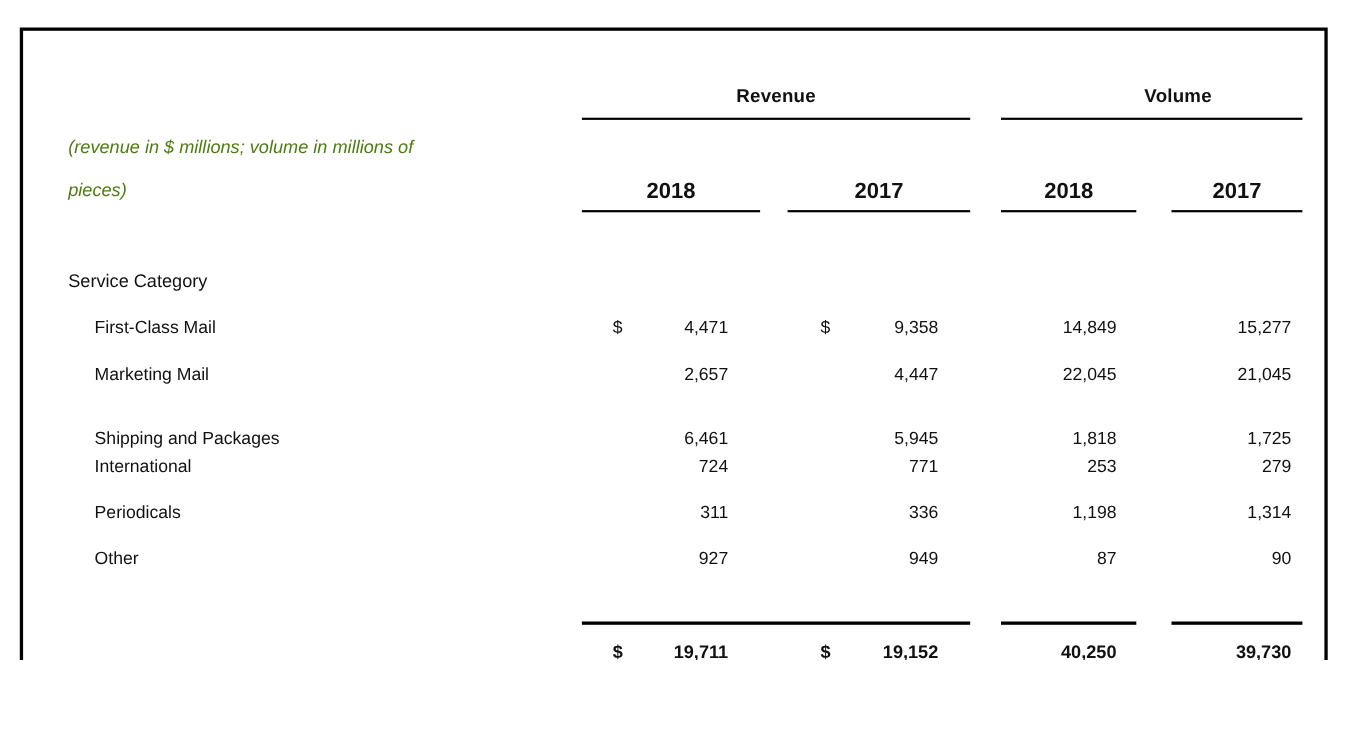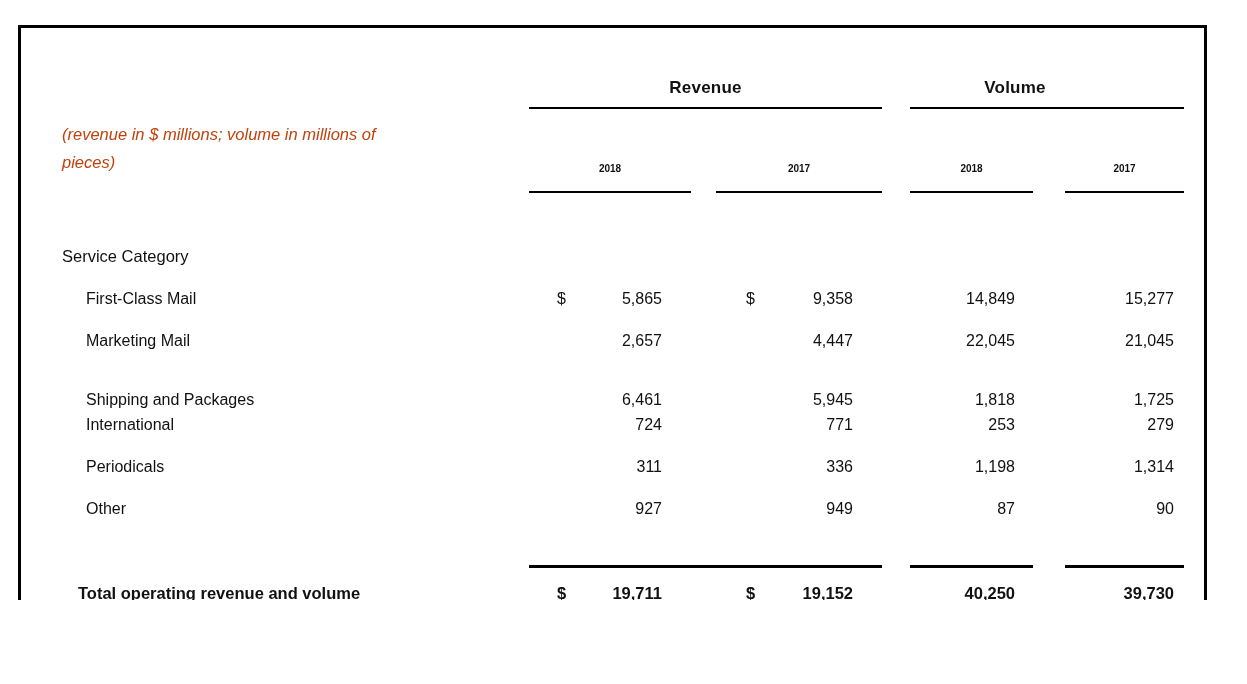--- a/index.html
+++ b/index.html
@@ -26,27 +26,27 @@
     border-top: 2px solid #000000;
     border-bottom: 2px solid #000000;
   }
   .group-label {
     position: absolute; top: 78px;
     font-size: 17px; font-weight: 700;
     text-align: center; letter-spacing: 0.2px;
   }
   .year-label {
     position: absolute; top: 163px;
-    font-size: 10px; font-weight: 700;
+    font-size: 20px; font-weight: 700;
     text-align: center;
   }
   .note-line {
     position: absolute; left: 62px;
     font-size: 16.5px; font-style: italic;
-    color: #c2410c;
+    color: #4d7c0f;
   }
   .section-heading {
     position: absolute; left: 62px; top: 247px;
     font-size: 16.5px; font-weight: 400;
   }
   .row { position: absolute; left: 16px; width: 100%; height: 22px; font-size: 16px; }
   .row .label { position: absolute; left: 70px; white-space: nowrap; }
   .money {
     position: absolute; display: flex;
     justify-content: space-between;
@@ -60,43 +60,43 @@
   .total-row { font-weight: 700; font-size: 16.5px; }
   .total-row .label { left: 62px; }
 </style>
 </head>
 <body>
 
 <div class="page">
   <div class="frame"></div>
 
   <div class="group-label" style="left:529px; width:353px;">Revenue</div>
-  <div class="group-label" style="left:878px; width:274px;text-align:center;">Volume</div>
+  <div class="group-label" style="left:934px; width:274px;text-align:center;">Volume</div>
   <div class="rule2" style="left:529px; top:107px; width:353px;"></div>
   <div class="rule2" style="left:910px; top:107px; width:274px;"></div>
 
   <div class="note-line" style="top:125px;">(revenue in $ millions; volume in millions of</div>
-  <div class="note-line" style="top:153px;">pieces)</div>
+  <div class="note-line" style="top:164px;">pieces)</div>
 
   <div class="year-label" style="left:529px; width:162px;">2018</div>
   <div class="year-label" style="left:716px; width:166px;">2017</div>
   <div class="year-label" style="left:910px; width:123px;">2018</div>
   <div class="year-label" style="left:1065px; width:119px;">2017</div>
   <div class="rule2" style="left:529px; top:191px; width:162px;"></div>
   <div class="rule2" style="left:716px; top:191px; width:166px;"></div>
   <div class="rule2" style="left:910px; top:191px; width:123px;"></div>
   <div class="rule2" style="left:1065px; top:191px; width:119px;"></div>
 
   <div class="section-heading">Service Category</div>
 
   <div class="row" style="top:290px;">
     <span class="label">First-Class Mail</span>
     <span class="money c1">
         <span>$</span>
-        <span>5,865</span>
+        <span>4,471</span>
       </span>
     <span class="money c2">
         <span>$</span>
         <span>9,358</span>
       </span>
     <span class="plain c3">14,849</span>
     <span class="plain c4">15,277</span>
   </div>
   <div class="row" style="top:332px;">
     <span class="label">Marketing Mail</span>
@@ -162,21 +162,20 @@
       </span>
     <span class="plain c3">87</span>
     <span class="plain c4">90</span>
   </div>
 
   <div class="rule3" style="left:529px; top:565px; width:353px;"></div>
   <div class="rule3" style="left:910px; top:565px; width:123px;"></div>
   <div class="rule3" style="left:1065px; top:565px; width:119px;"></div>
 
   <div class="row total-row" style="top:584px;">
-    <span class="label">Total operating revenue and volume</span>
     <span class="money c1">
         <span>$</span>
         <span>19,711</span>
       </span>
     <span class="money c2">
         <span>$</span>
         <span>19,152</span>
       </span>
     <span class="plain c3">40,250</span>
     <span class="plain c4">39,730</span>

